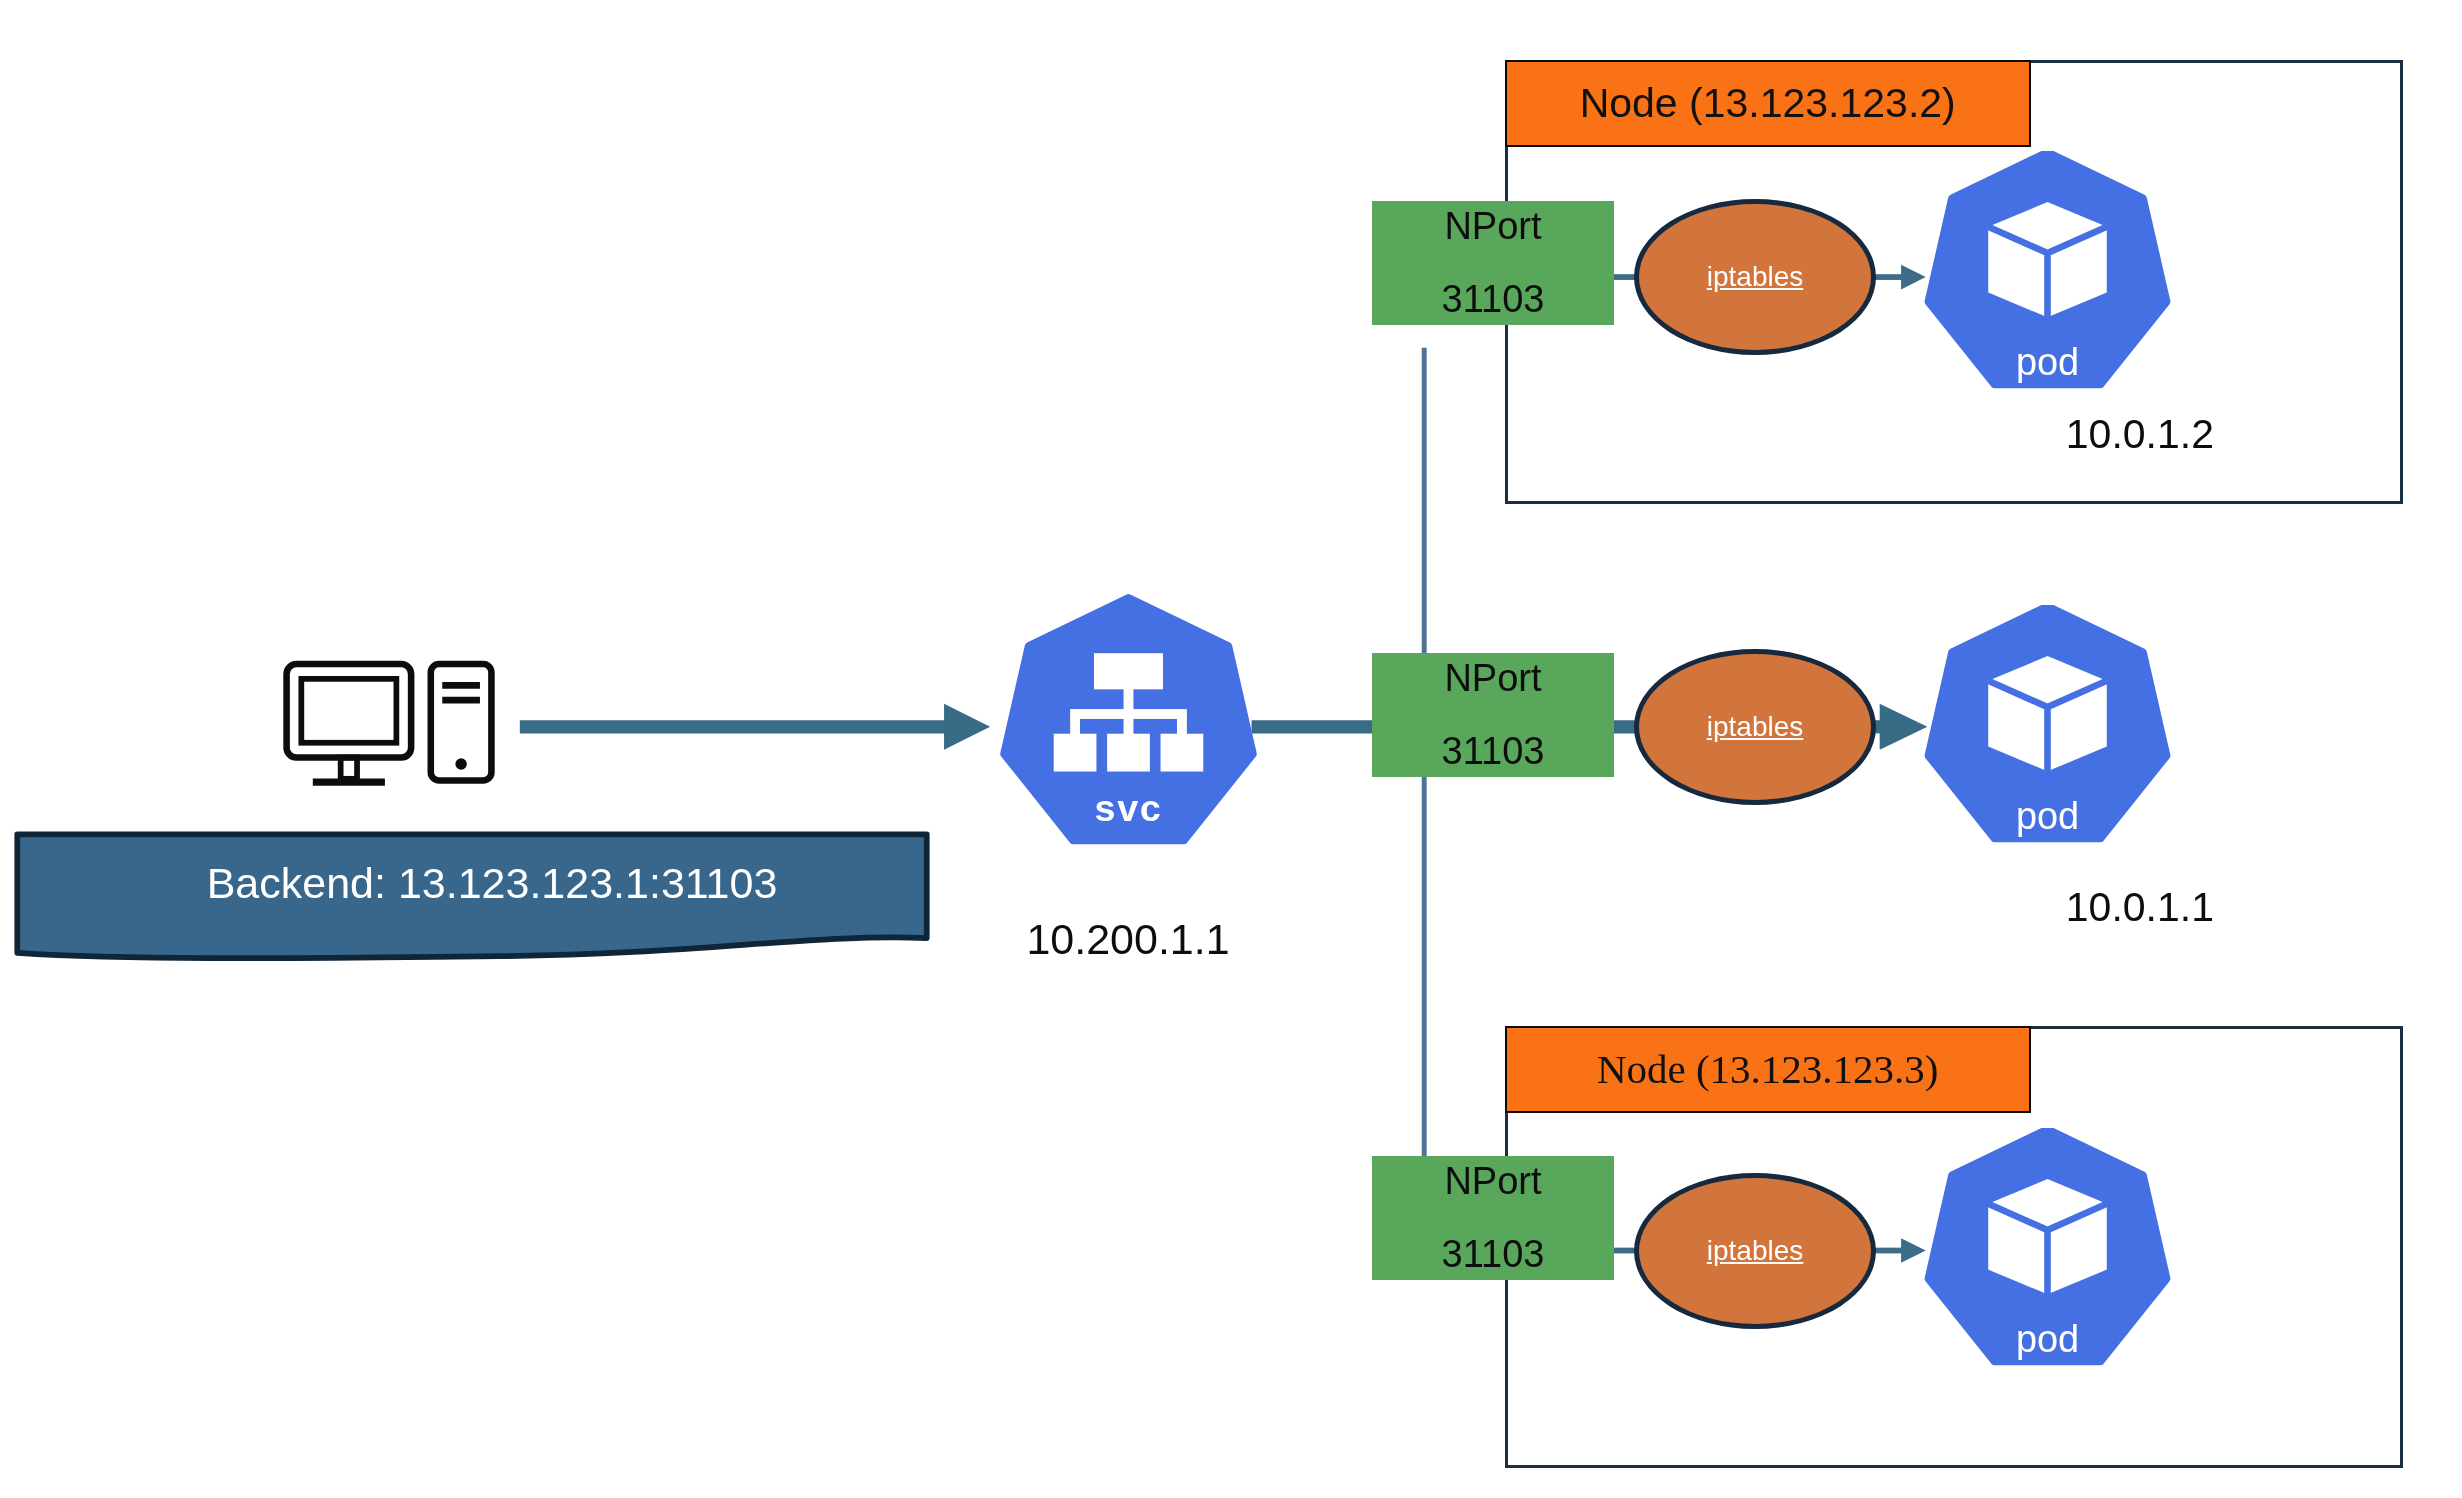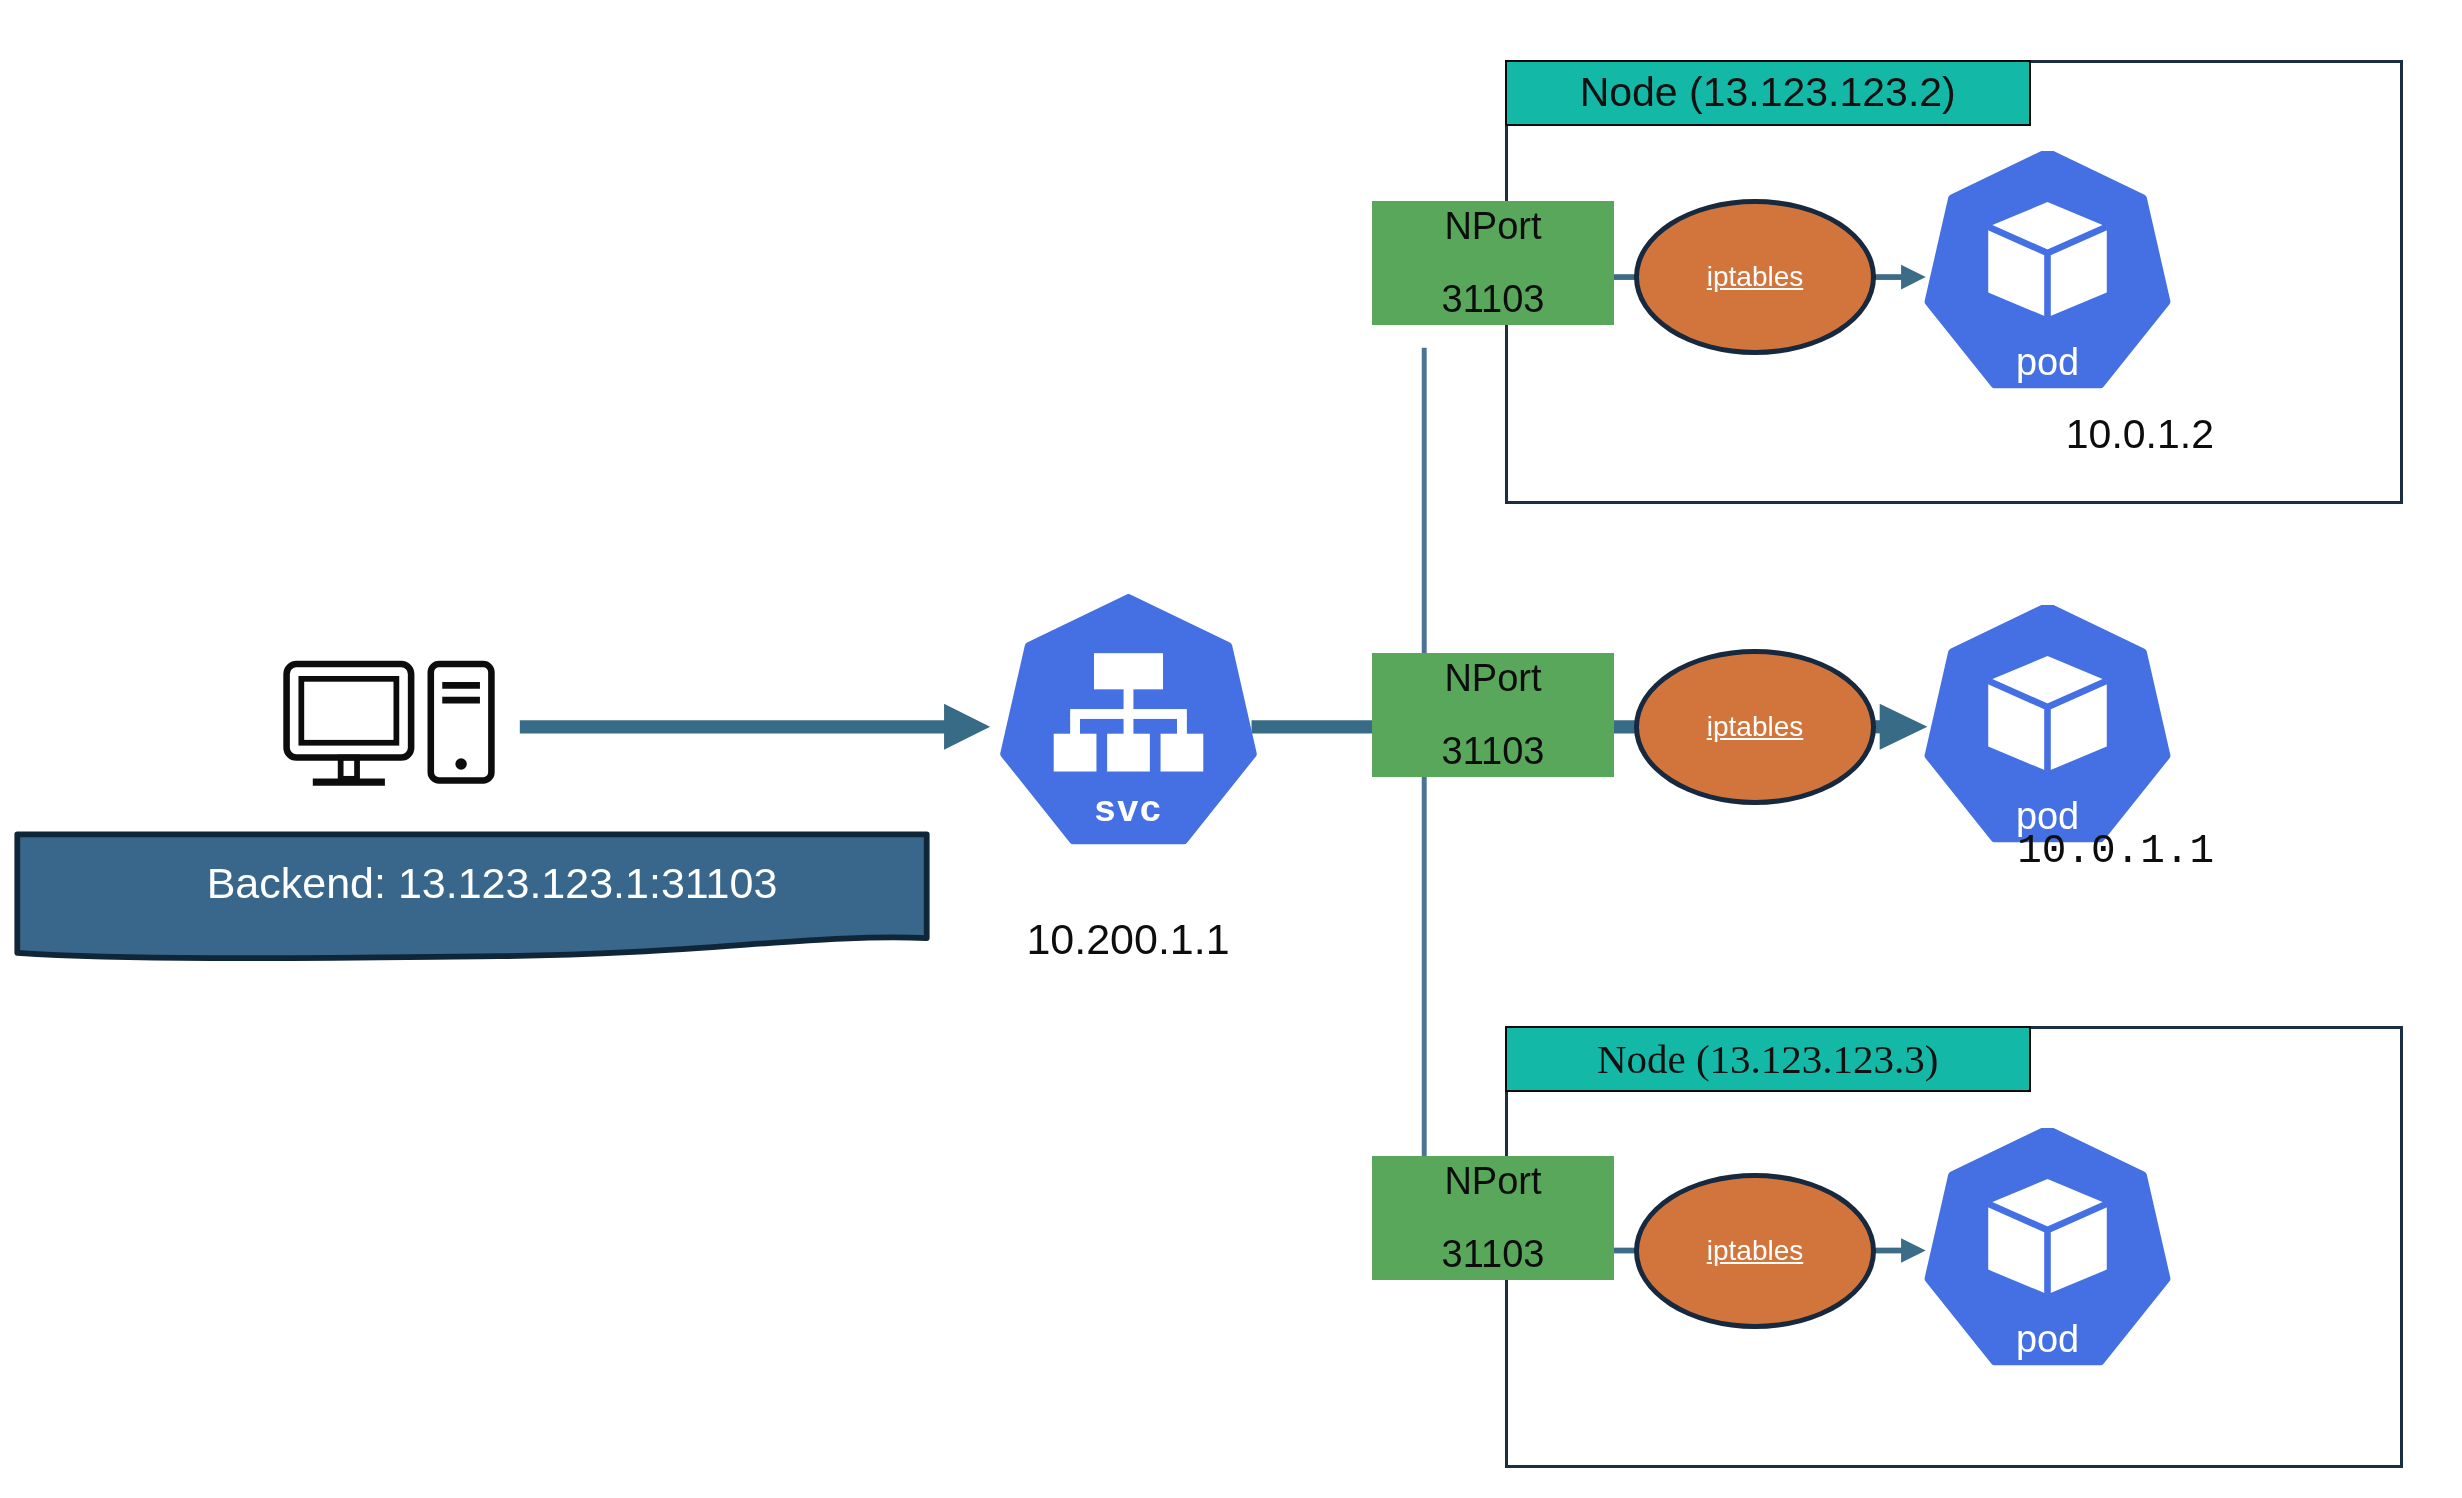--- a/index.html
+++ b/index.html
@@ -17,22 +17,22 @@
   .node-box {
     position: absolute;
     left: 1505px;
     width: 898px;
     border: 3.3px solid var(--c-node-border, #1b2f44);
     background: transparent;
   }
   .node-title {
     position: absolute;
     left: -3.3px; top: -3.3px;
-    width: 526px; height: 66px;
-    background: #14b8a6;
+    width: 526px; height: 87px;
+    background: #f97316;
     border: 2.5px solid var(--c-title-border, #0a0a0a);
     display: flex; align-items: center; justify-content: center;
     font-size: 41px; color: #111; white-space: nowrap;
   }
 
   
   svg.wires { position: absolute; left: 0; top: 0; }
 
   
   .nport-box {
@@ -151,21 +151,21 @@
   <div class="pod-icon" style="top:1128px;">
     <svg width="247" height="247" viewBox="0 0 300 300">
       <polygon points="150,2 265.7,57.7 294.3,182.9 214.2,283.3 85.8,283.3 5.7,182.9 34.3,57.7" style="fill:var(--c-k8s-blue,#4470e3); stroke:var(--c-k8s-blue,#4470e3); stroke-width:10; stroke-linejoin:round"></polygon>
       <polygon points="150,62 222,92 222,172 150,202 78,172 78,92" fill="#ffffff"></polygon>
       <path d="M78,92 L150,124 L222,92 M150,124 L150,202" fill="none" style="stroke:var(--c-k8s-blue,#4470e3); stroke-width:8"></path>
       <text class="svg-text" x="150" y="272" text-anchor="middle" font-size="46" fill="#ffffff">pod</text>
     </svg>
   </div>
 
   <div class="ip-label pod-ip" style="top:411px;">10.0.1.2</div>
-  <div class="ip-label pod-ip" style="top:828px;font-family:Liberation Mono, monospace;">10.0.1.1</div>
+  <div class="ip-label pod-ip" style="top:884px;">10.0.1.1</div>
 
   <div class="svc-icon">
     <svg width="263" height="263" viewBox="0 0 320 320">
       <polygon points="160,5 281.2,63.4 311.1,194.5 227.3,299.6 92.7,299.6 8.9,194.5 38.8,63.4" style="fill:var(--c-k8s-blue,#4470e3); stroke:var(--c-k8s-blue,#4470e3); stroke-width:10; stroke-linejoin:round"></polygon>
       <g fill="#ffffff">
         <rect x="118" y="72" width="84" height="44"></rect>
         <rect x="154" y="114" width="12" height="32"></rect>
         <rect x="89" y="140" width="142" height="12"></rect>
         <rect x="89" y="150" width="12" height="22"></rect>
         <rect x="154" y="150" width="12" height="22"></rect>

